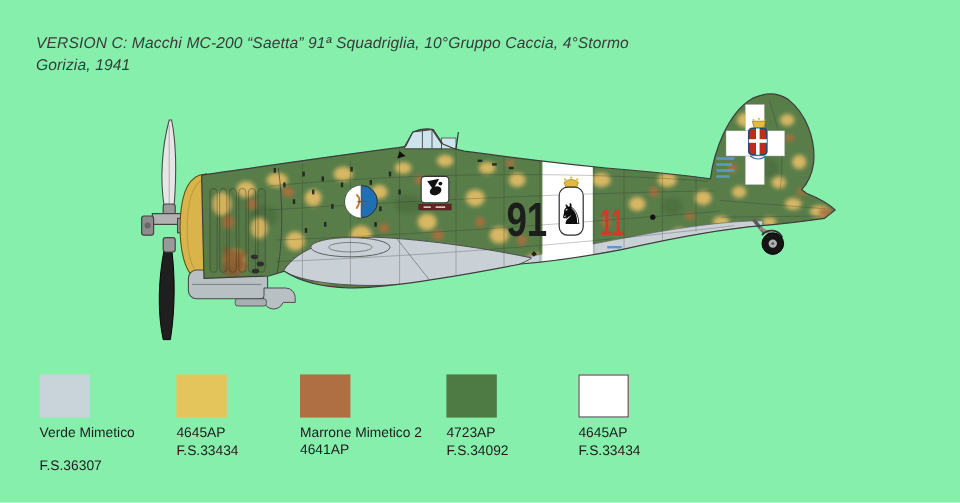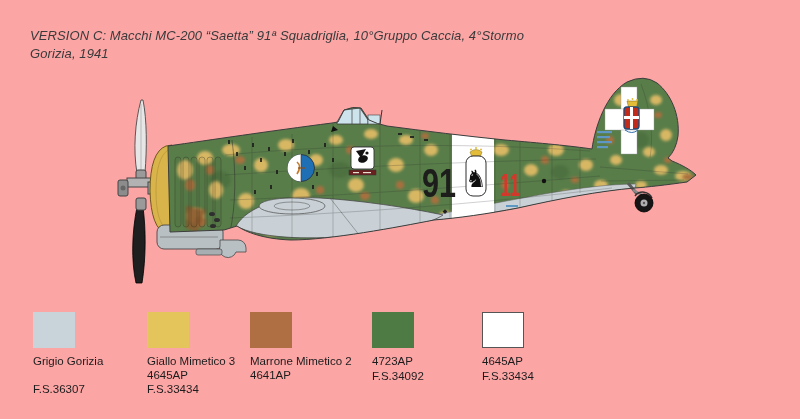--- a/index.html
+++ b/index.html
@@ -1,16 +1,16 @@
 <!DOCTYPE html>
 <html><head>
 <meta charset="utf-8">
 <style>
   html,body{margin:0;padding:0;background:#ffffff;}
-  .page{position:relative;width:800px;height:419px;background:#fca5a5;overflow:hidden;
+  .page{position:relative;width:800px;height:419px;background:#86efac;overflow:hidden;
         font-family:"Liberation Sans",sans-serif;}
   .title{position:absolute;left:30px;top:27px;width:580px;font-size:13px;font-style:italic;
          color:#3a3a3a;line-height:18px;letter-spacing:.1px;}
   .aircraft-svg{position:absolute;left:0;top:0;}
   .legend{position:absolute;left:0;top:0;width:800px;height:419px;}
   .swatch-block{position:absolute;top:312px;width:106px;font-size:11.5px;color:#1c1c1c;
                 line-height:13.5px;}
   .swatch{width:42px;height:36px;margin-bottom:7px;}
   .swatch.bordered{border:1px solid #555;box-sizing:border-box;}
   .sw-code{min-height:13.5px;}
@@ -284,28 +284,27 @@
       <circle cx="644" cy="203" r="1.2" fill="#555"></circle>
     </g>
 
     <use href="#airframePath" fill="none" stroke="#3d3d3d" stroke-width="1"></use>
   </svg>
 
   <div class="legend">
 
     <div class="swatch-block b0">
       <div class="swatch" style="background-color: rgb(200, 211, 218);"></div>
-      <div class="sw-name">Grigio Gorizia</div>
+      <div class="sw-name">Verde Mimetico</div>
       <div class="sw-code"></div>
       <div class="sw-fs">F.S.36307</div>
     </div>
 
     <div class="swatch-block b1">
       <div class="swatch" style="background-color: rgb(227, 197, 92);"></div>
-      <div class="sw-name">Giallo Mimetico 3</div>
       <div class="sw-code">4645AP</div>
       <div class="sw-fs">F.S.33434</div>
     </div>
 
     <div class="swatch-block b2">
       <div class="swatch" style="background-color: rgb(176, 111, 66);"></div>
       <div class="sw-name">Marrone Mimetico 2</div>
       <div class="sw-code">4641AP</div>
     </div>
 

